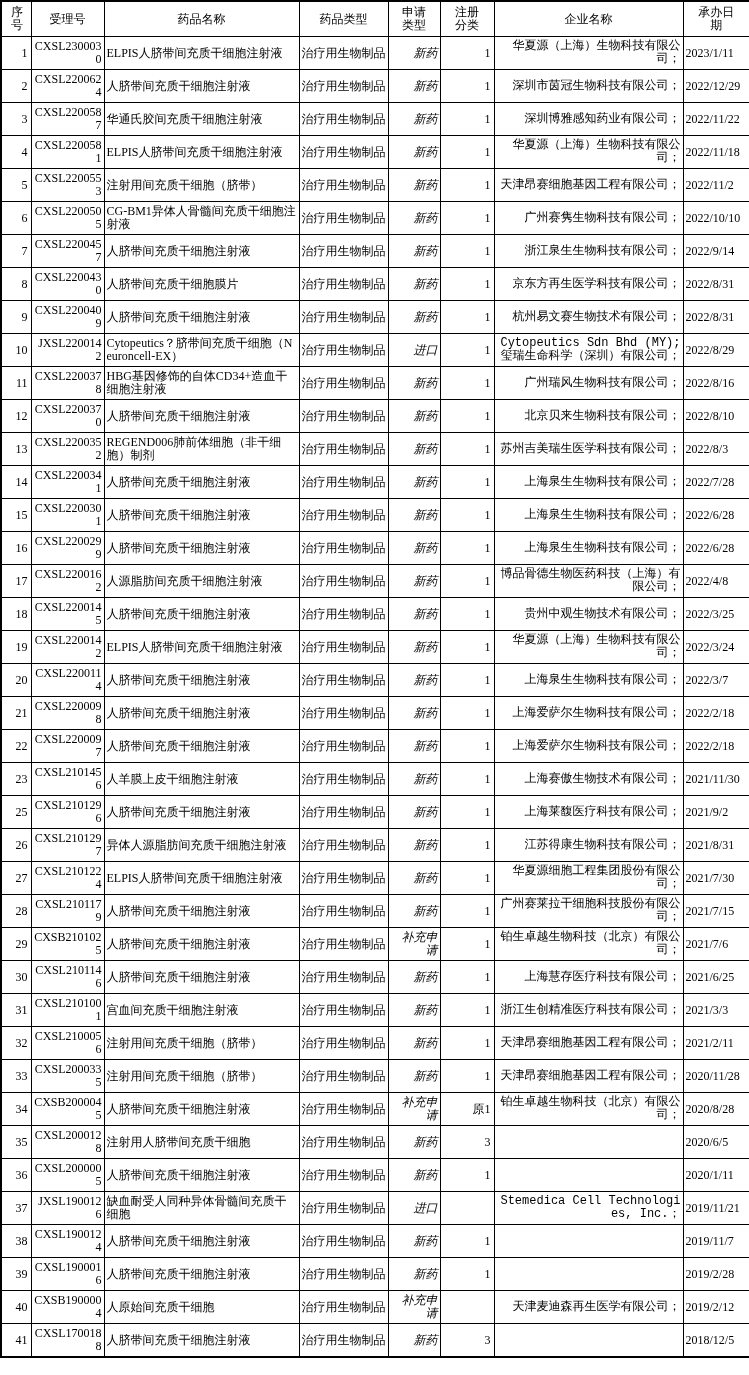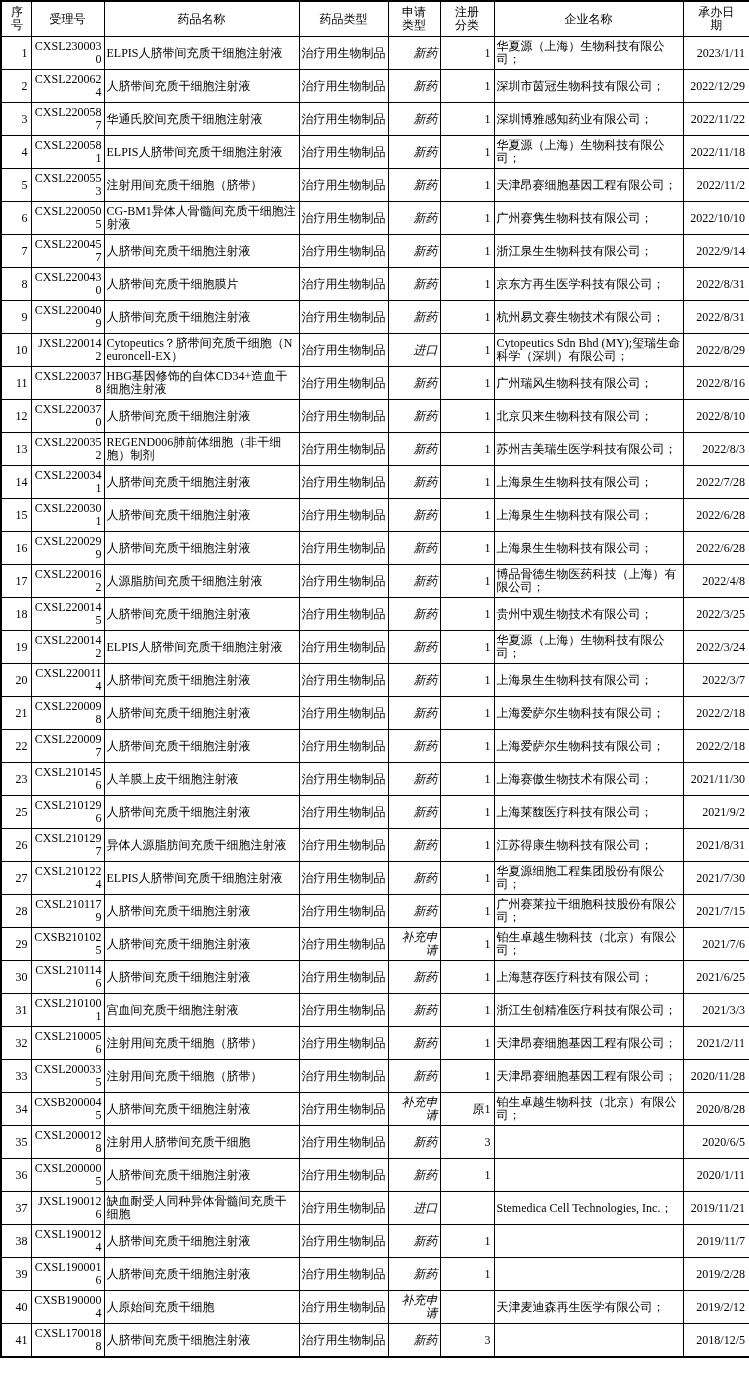--- a/index.html
+++ b/index.html
@@ -30,22 +30,22 @@
     text-align:center;
     padding:4px 9px;
   }
   
   .reg-table td:nth-child(1){text-align:right;padding-right:3px;}
   .reg-table td:nth-child(2){text-align:right;}
   .reg-table td:nth-child(3){text-align:left;}
   .reg-table td:nth-child(4){text-align:left;}
   .reg-table td:nth-child(5){text-align:right;font-style:italic;}
   .reg-table td:nth-child(6){text-align:right;padding-right:3px;}
-  .reg-table td:nth-child(7){text-align:left;}
-  .reg-table td:nth-child(8){text-align:right;padding-right:4px;white-space:nowrap;}
+  .reg-table td:nth-child(7){text-align:right;font-family:Liberation Mono, monospace;}
+  .reg-table td:nth-child(8){padding-right:4px;white-space:nowrap;}
 </style>
 </head>
 <body>
 
 <table class="reg-table">
   <colgroup>
     <col style="width:30px">
     <col style="width:73px">
     <col style="width:195px">
     <col style="width:89px">

